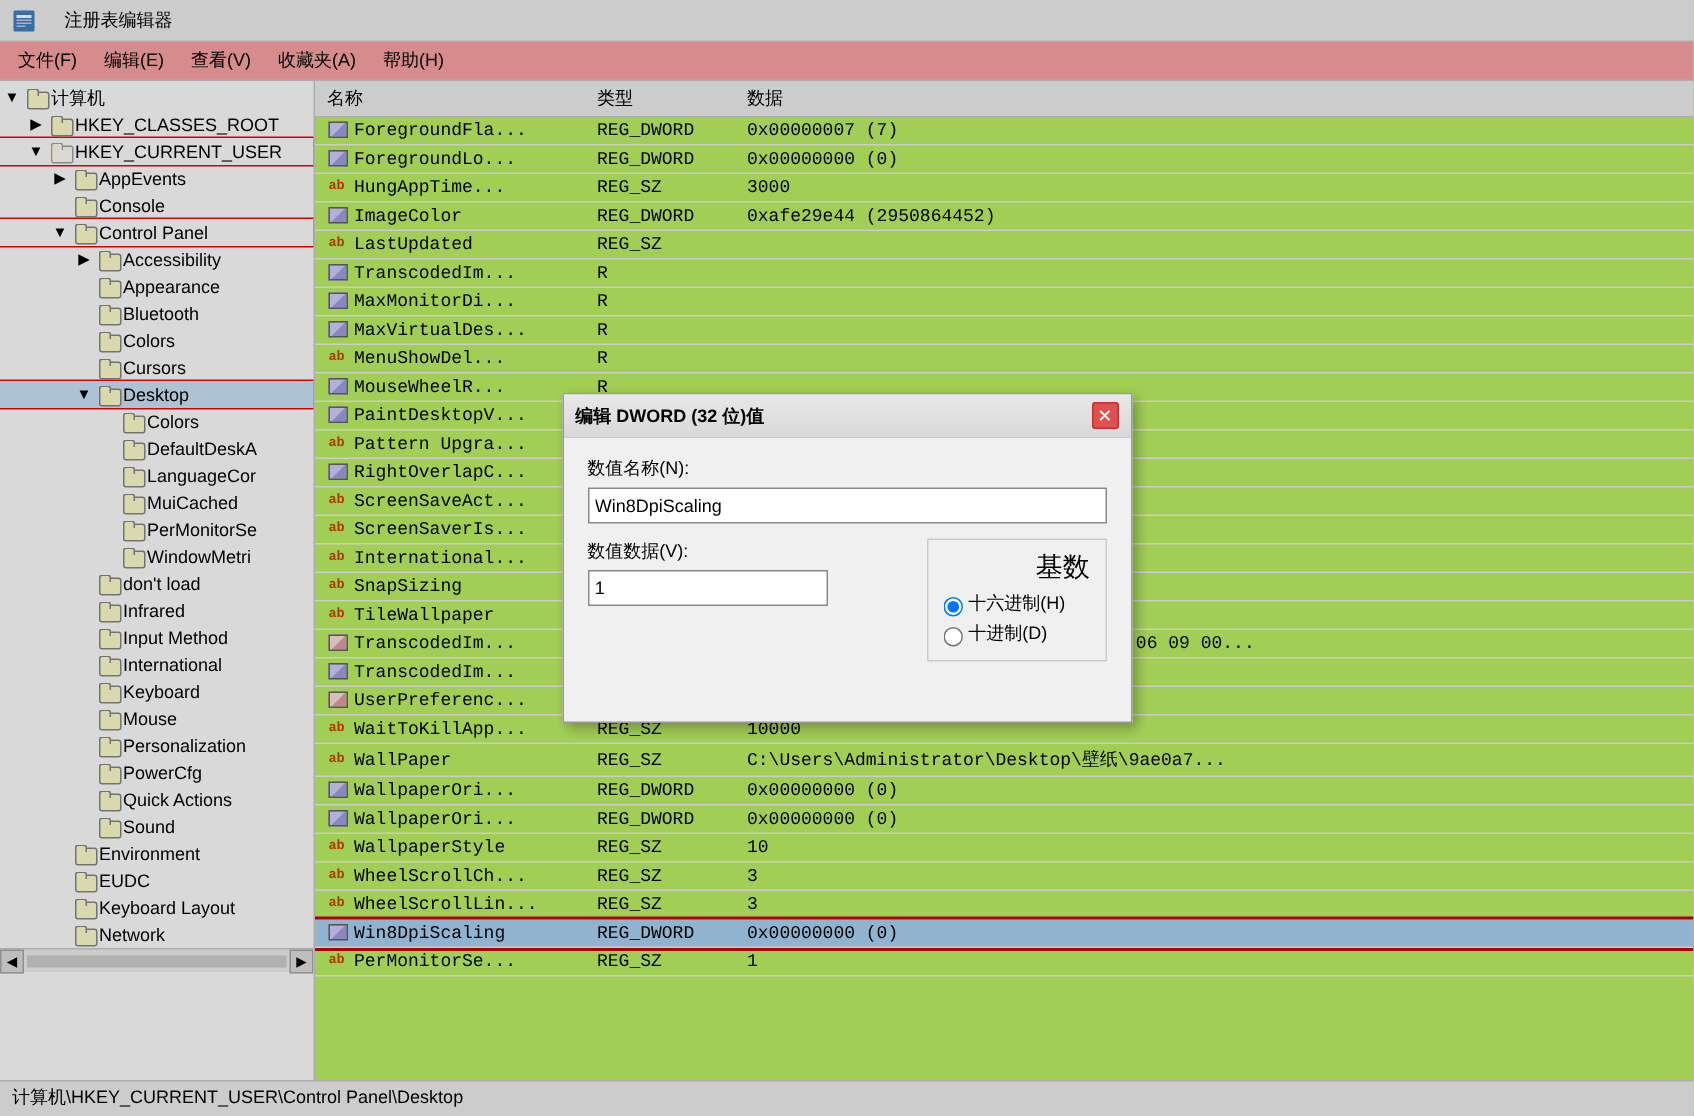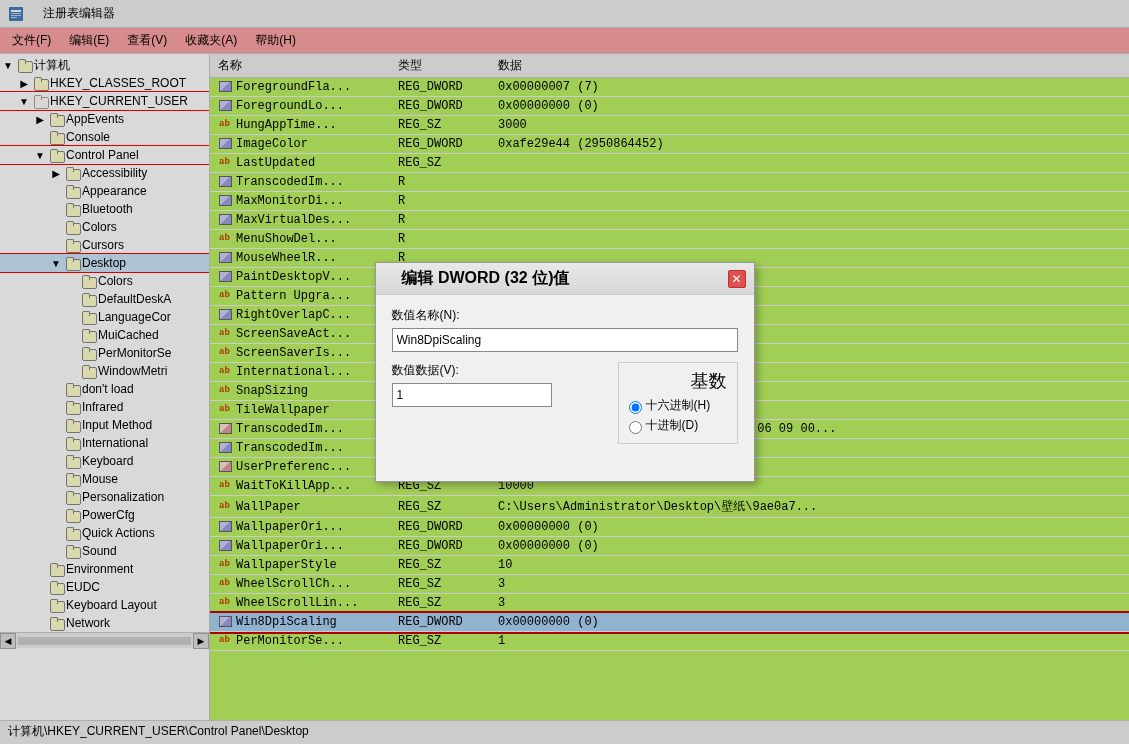--- a/index.html
+++ b/index.html
@@ -145,21 +145,21 @@
       min-height: 220px;
     }
     .dialog-titlebar {
       background: linear-gradient(to bottom, #e8e8e8, #d8d8d8);
       border-bottom: 1px solid #ccc;
       padding: 5px 8px;
       display: flex;
       align-items: center;
       justify-content: space-between;
     }
-    .dialog-title { font-size: 16px; font-weight: bold; margin-left: 18px; }
+    .dialog-title { font-size: 12px; font-weight: bold; }
     .dialog-close {
       width: 18px; height: 18px;
       background: #e05050;
       border: 1px solid #c03030;
       color: #fff;
       font-size: 12px;
       cursor: pointer;
       display: flex;
       align-items: center;
       justify-content: center;

